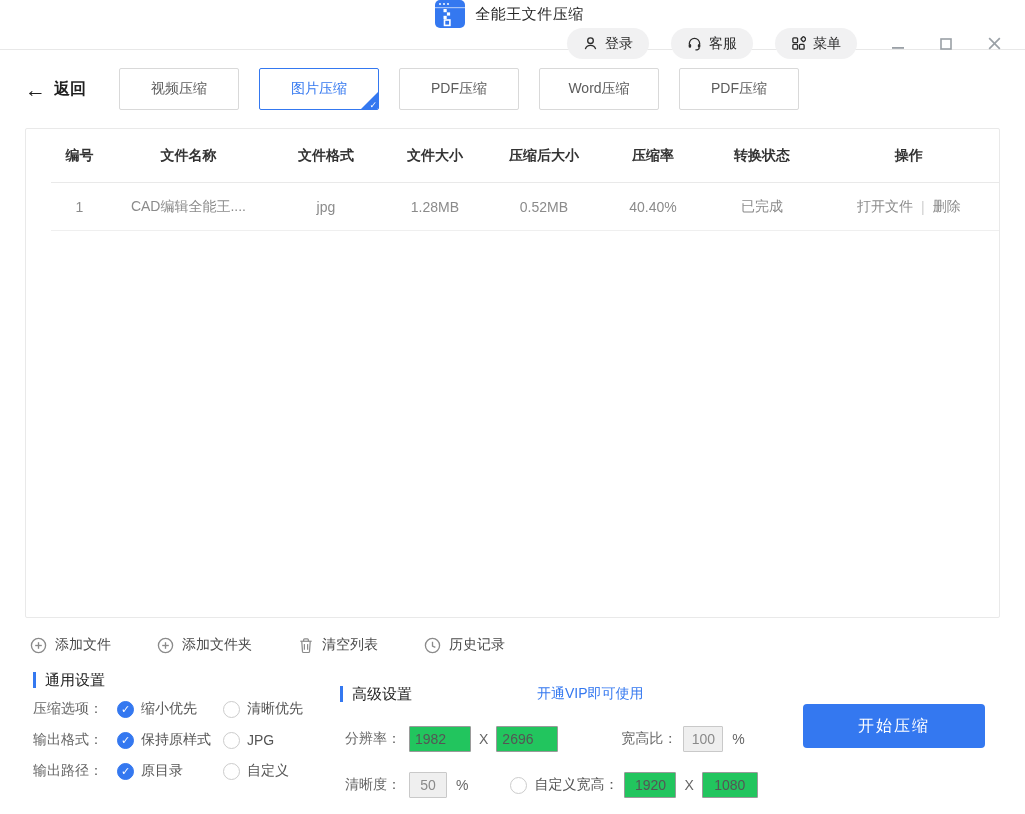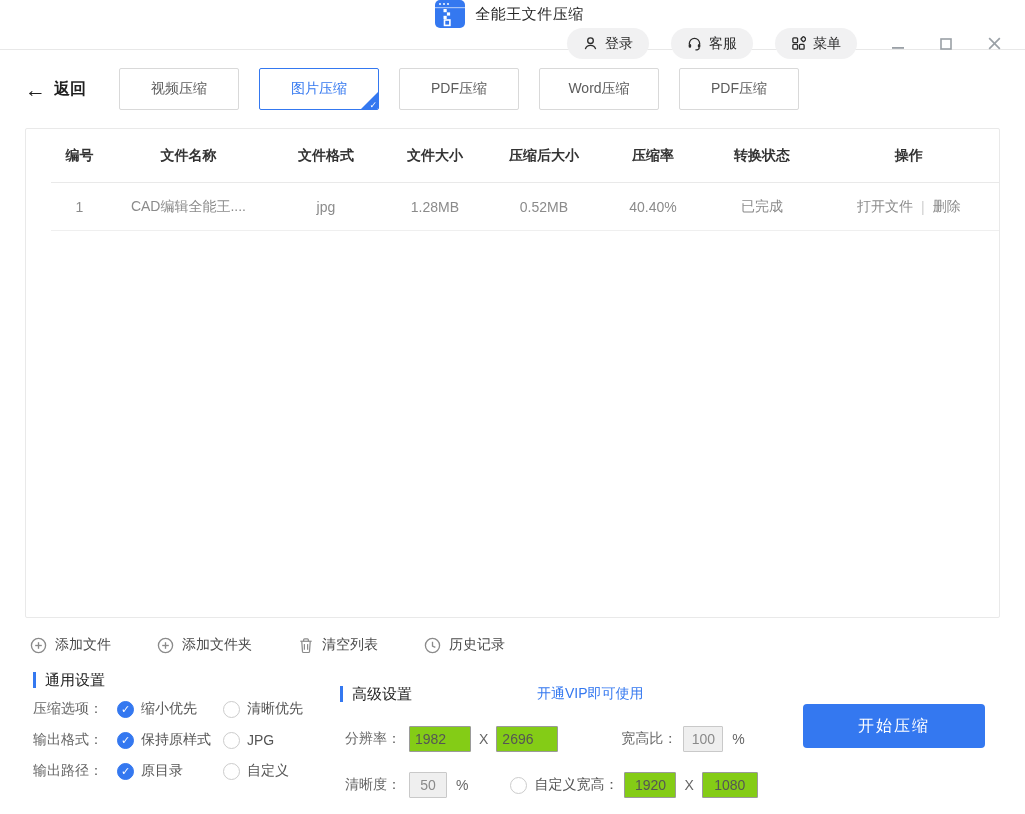--- a/index.html
+++ b/index.html
@@ -84,21 +84,21 @@
     font-weight:bold; line-height:1; }
   .radio.checked .check-glyph { display:block; }
   .opt-label { font-size:14px; color:#555; }
 
   .advanced { position:absolute; left:315px; top:16px; width:445px; }
   .a-row { display:flex; align-items:center; height:26px; }
   .a-row.r1 { margin-top:22px; }
   .a-row.r2 { margin-top:20px; }
   .a-label { font-size:14px; color:#666; padding-left:5px; }
   .num-input { height:26px; border:1px solid #9a9a9a; border-radius:1px;
-    background:#84cc16; font-size:14px; color:#555; padding:0 5px;
+    background:#22c55e; font-size:14px; color:#555; padding:0 5px;
     font-family:inherit; }
   .num-input.disabled { background:#efefef; border-color:#c9c9c9;
     color:#8a8a8a; text-align:center; }
   .num-input.center { text-align:center; }
   .sep-x { font-size:14px; color:#666; margin:0 8px; }
   .pct { font-size:14px; color:#666; margin-left:9px; }
 
   .start-btn { position:absolute; left:778px; top:36px; width:182px; height:44px;
     background:#3478f0; color:#fff; font-size:16px; border:none; border-radius:4px;
     cursor:pointer; font-family:inherit; letter-spacing:2px; }

